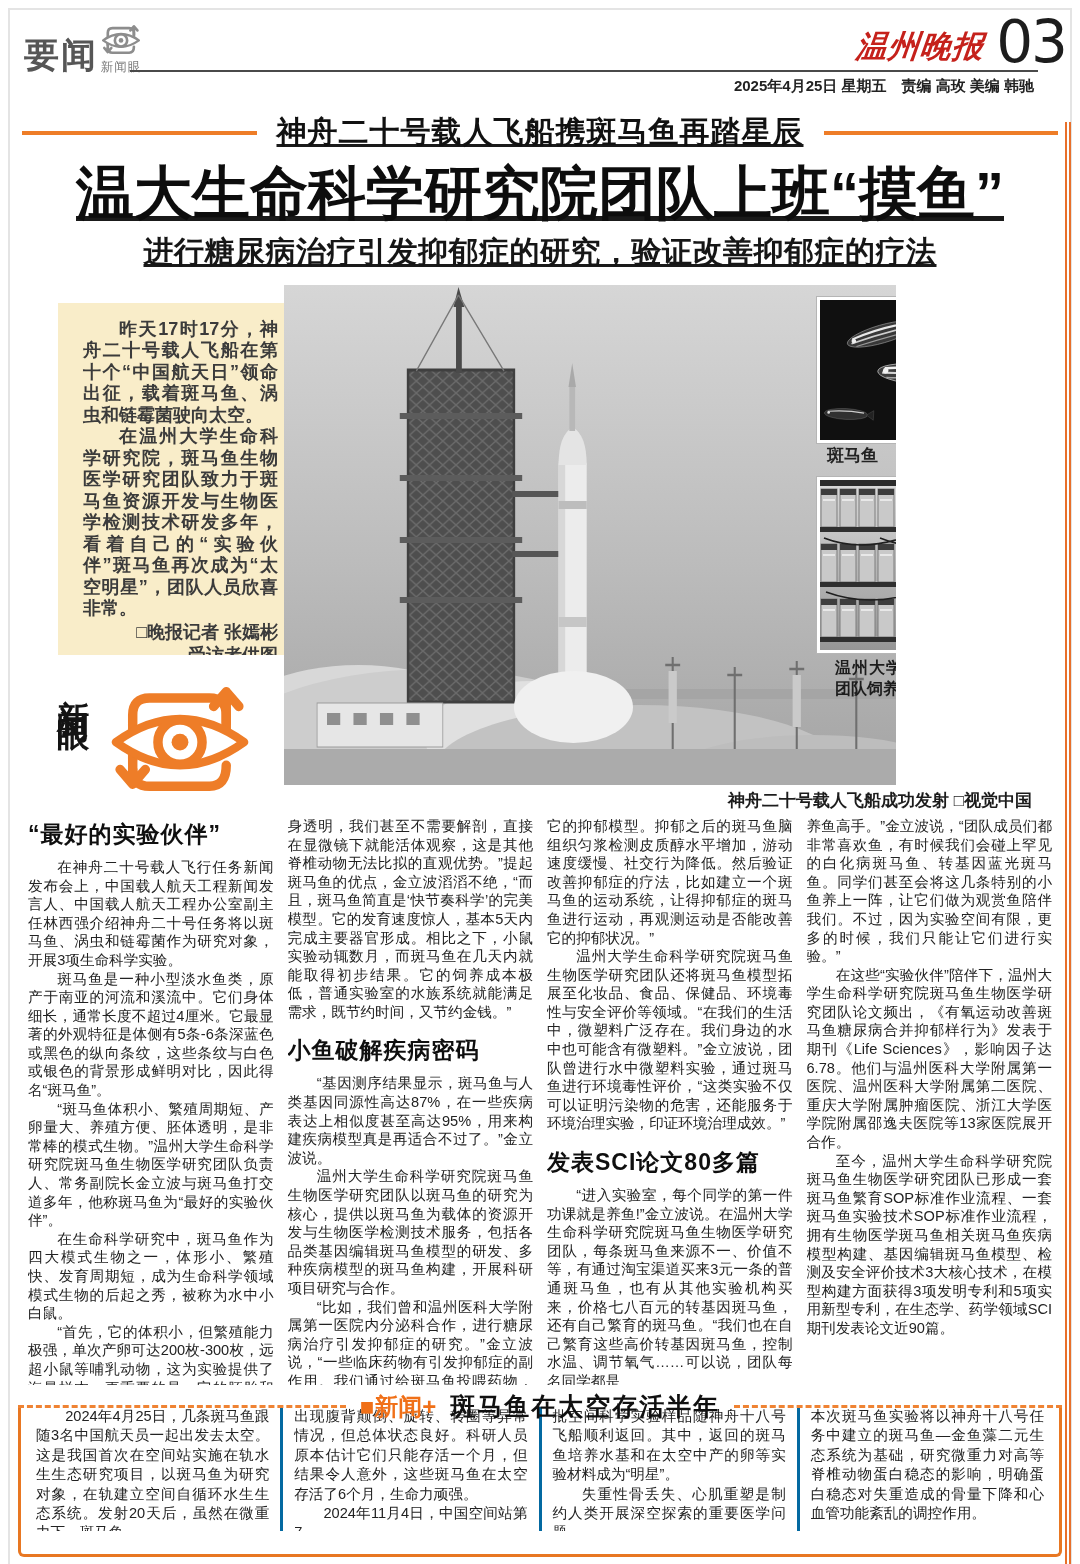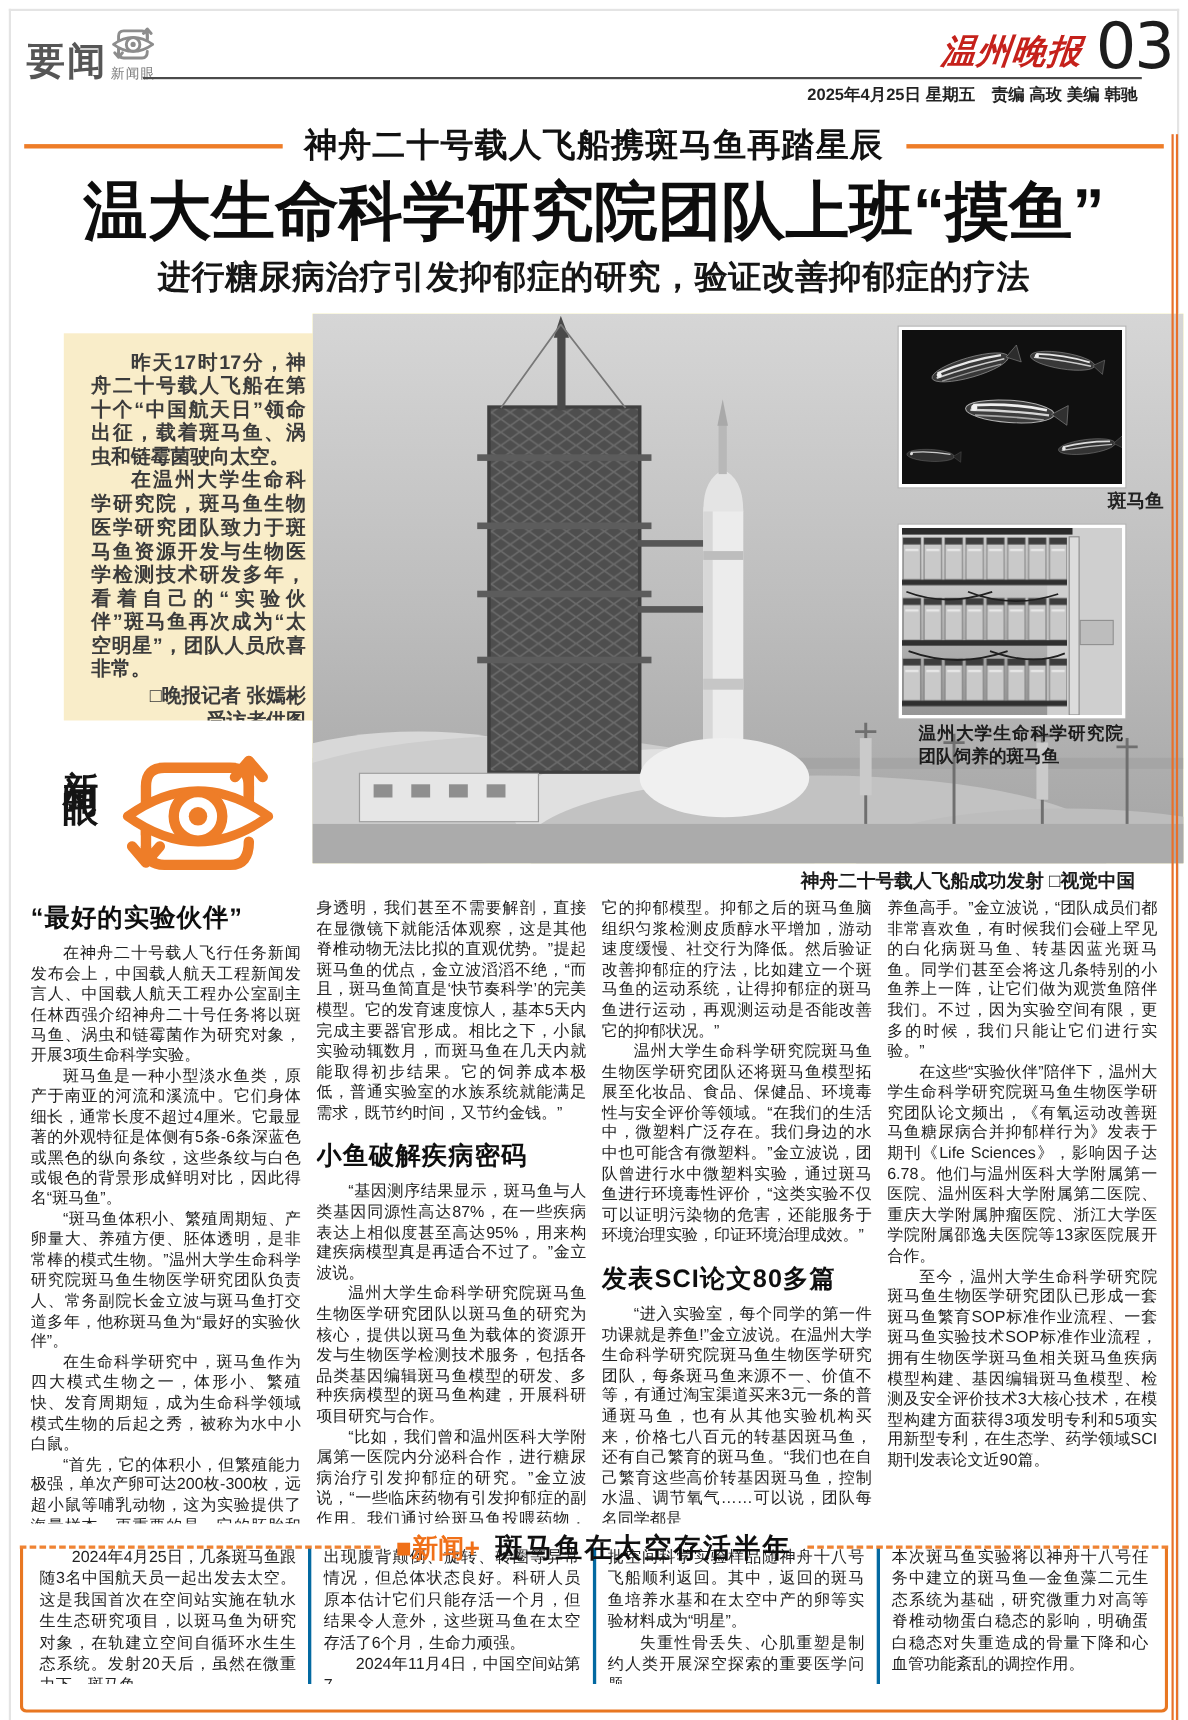--- a/index.html
+++ b/index.html
@@ -20,41 +20,41 @@
   .eye-mini svg{display:block;margin:0 auto;}
   .eye-mini .lbl{font-size:12.5px;color:#7c7c7c;margin-top:2px;letter-spacing:1px;}
   .head-rule{position:absolute;left:130px;top:70px;width:908px;border-top:2px solid #4a4a4a;}
   .masthead{position:absolute;right:96px;top:26px;font-family:"Liberation Serif","DejaVu Serif",serif;
     font-style:italic;font-weight:700;font-size:31px;color:#c5211b;transform:skewX(-6deg);letter-spacing:1px;}
   .page-no{position:absolute;right:14px;top:8px;font-size:58px;font-weight:400;color:#1d1d1d;
     font-family:"DejaVu Sans","Liberation Sans",sans-serif;letter-spacing:-2px;margin-left:45px;}
   .dateline{position:absolute;right:46px;top:77px;font-size:15px;font-weight:700;color:#222;}
 
   
-  .headline{position:relative;z-index:2;margin:6px 22px 0 22px;}
+  .headline{position:relative;z-index:2;margin:6px 22px 0 22px;text-decoration:underline;}
   .kicker-row{display:flex;align-items:center;gap:20px;margin-top:8px;}
   .kicker-row .oline{flex:1;border-top:4px solid #ee7d28;}
   .kicker{font-size:30px;font-weight:800;color:#111;letter-spacing:1px;white-space:nowrap;}
   .main-title{margin-top:8px;text-align:center;font-size:58px;font-weight:800;color:#0d0d0d;
     letter-spacing:0px;line-height:1.12;white-space:nowrap;}
   .sub-title{margin-top:6px;text-align:center;font-size:30px;font-weight:700;color:#161616;letter-spacing:0.5px;}
 
   
   .content{position:relative;margin:8px 20px 0 20px;height:1104px;z-index:2;}
 
   .lead-note{position:absolute;left:38px;top:22px;width:245px;height:352px;background:#f9edc9;
     padding:16px 25px;box-sizing:border-box;overflow:hidden;}
   .lead-note p{margin:0;font-size:18px;line-height:21.5px;font-weight:700;color:#3b3b3b;
     text-align:justify;text-indent:2em;}
   .lead-note .byline,.lead-note .credit{text-align:right;text-indent:0;margin-top:2px;}
 
   .eye-brand{position:absolute;left:30px;top:392px;width:230px;display:flex;align-items:center;gap:6px;}
   .eye-brand .vtext{writing-mode:vertical-rl;font-size:33px;font-weight:700;color:#141414;letter-spacing:10px;height:132px;}
 
-  .photo-main{position:absolute;left:264px;top:4px;width:792px;height:500px;background:#fef9c3;overflow:hidden;}
+  .photo-main{position:absolute;left:264px;top:4px;width:612px;height:500px;background:#f0abfc;overflow:hidden;}
   .photo-main > svg.mp{position:absolute;left:0;top:0;width:100%;height:100%;}
   .inset{position:absolute;background:#fff;padding:3px;box-shadow:0 0 0 1px #b5b5b5;}
   .inset svg{display:block;}
   .inset-fish{left:533px;top:12px;}
   .inset-tank{left:533px;top:192px;}
   .cap-fish{position:absolute;top:159px;right:18px;font-size:17px;font-weight:700;color:#222;}
   .cap-tank{position:absolute;left:551px;top:372px;width:186px;font-size:16px;font-weight:700;
     color:#1c1c1c;line-height:1.32;text-align:justify;}
   .photo-credit{position:absolute;top:508px;right:28px;font-size:17px;font-weight:700;color:#1c1c1c;}
 

